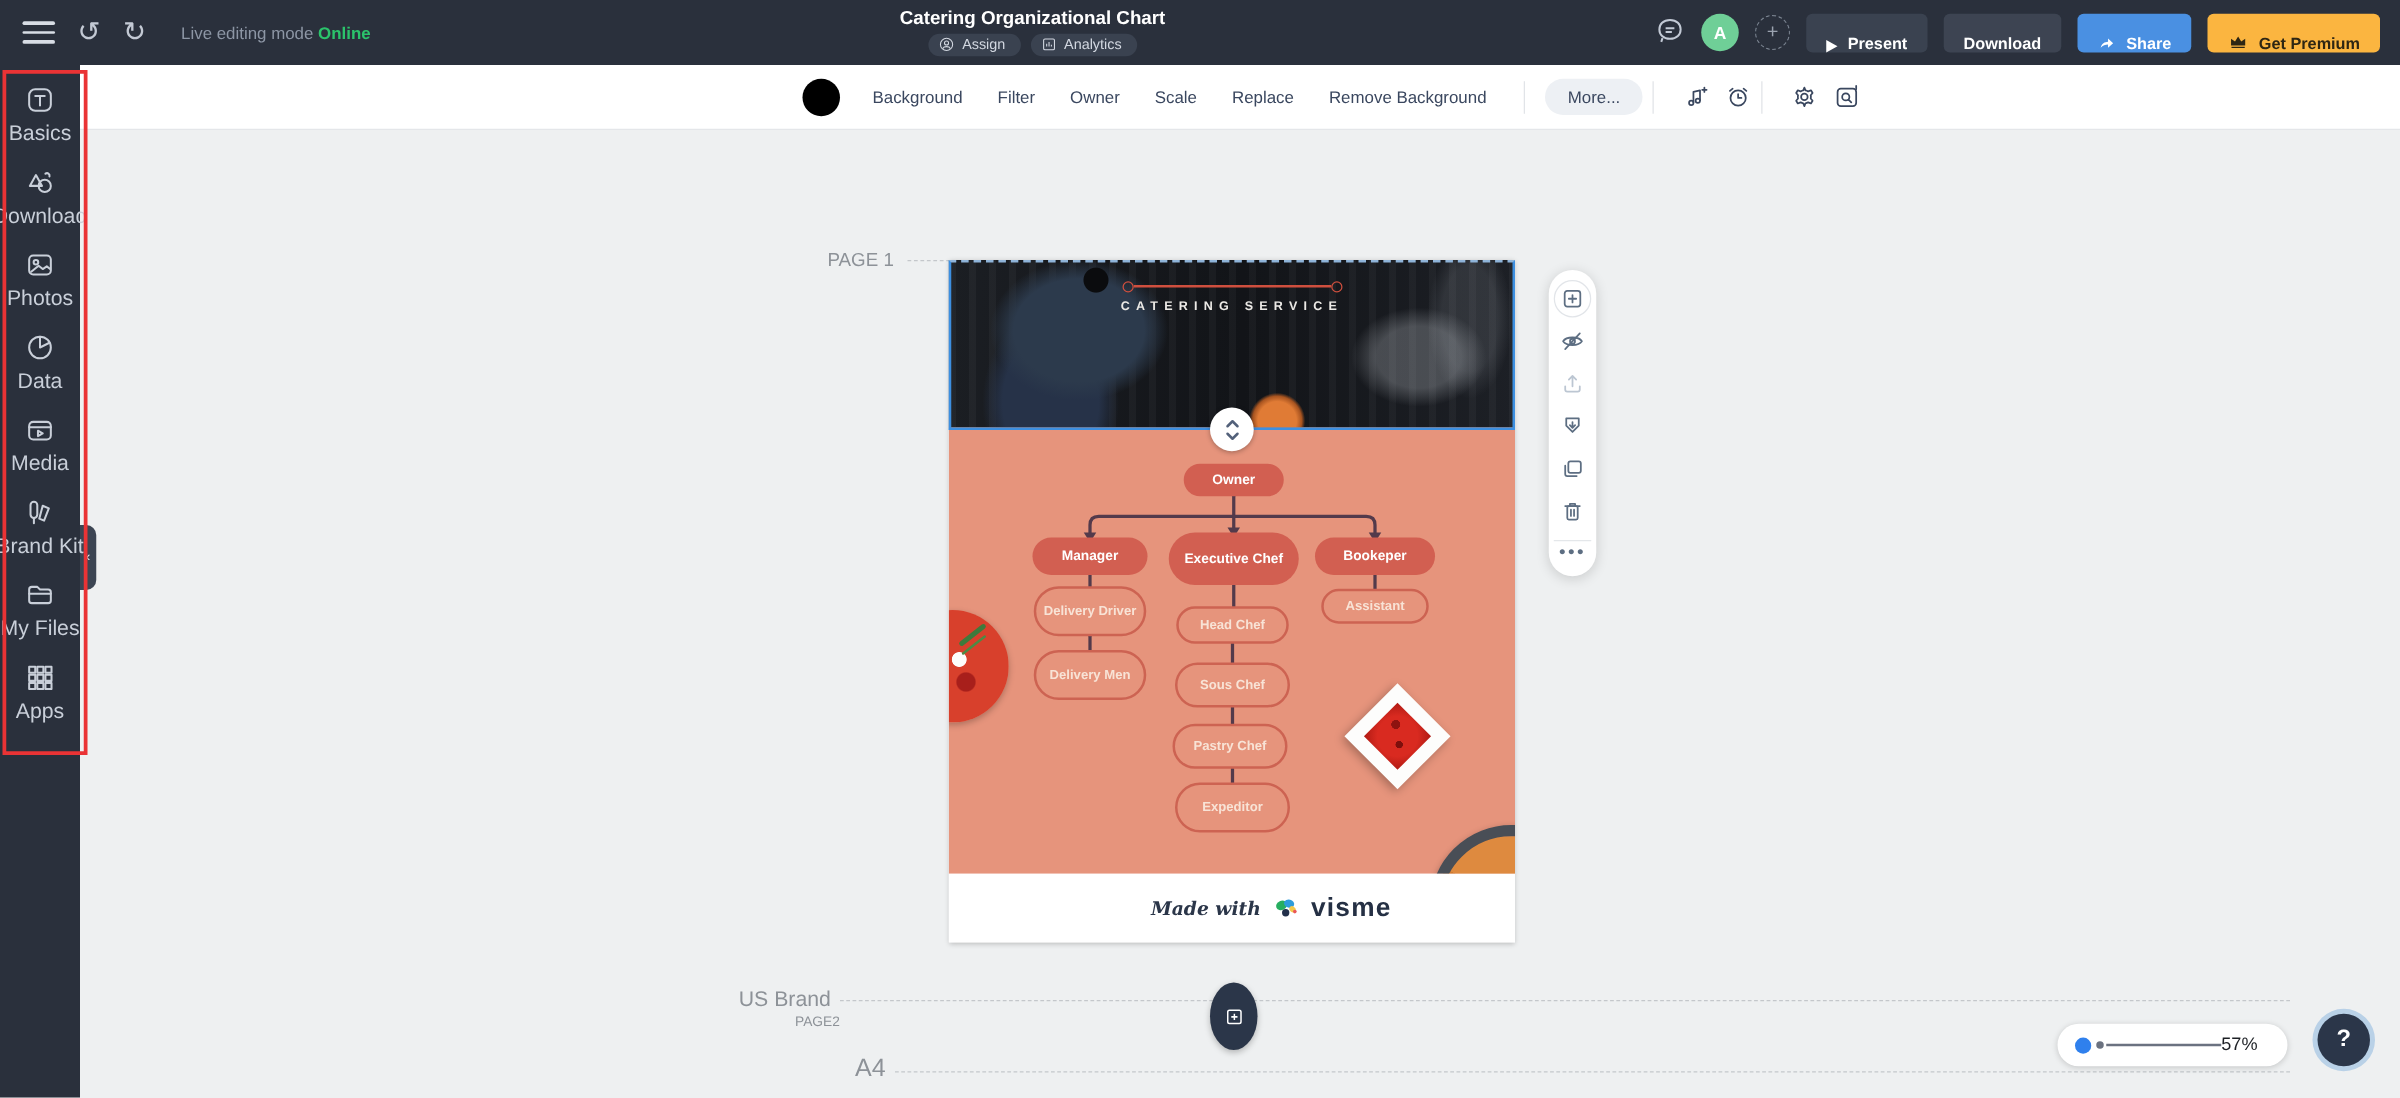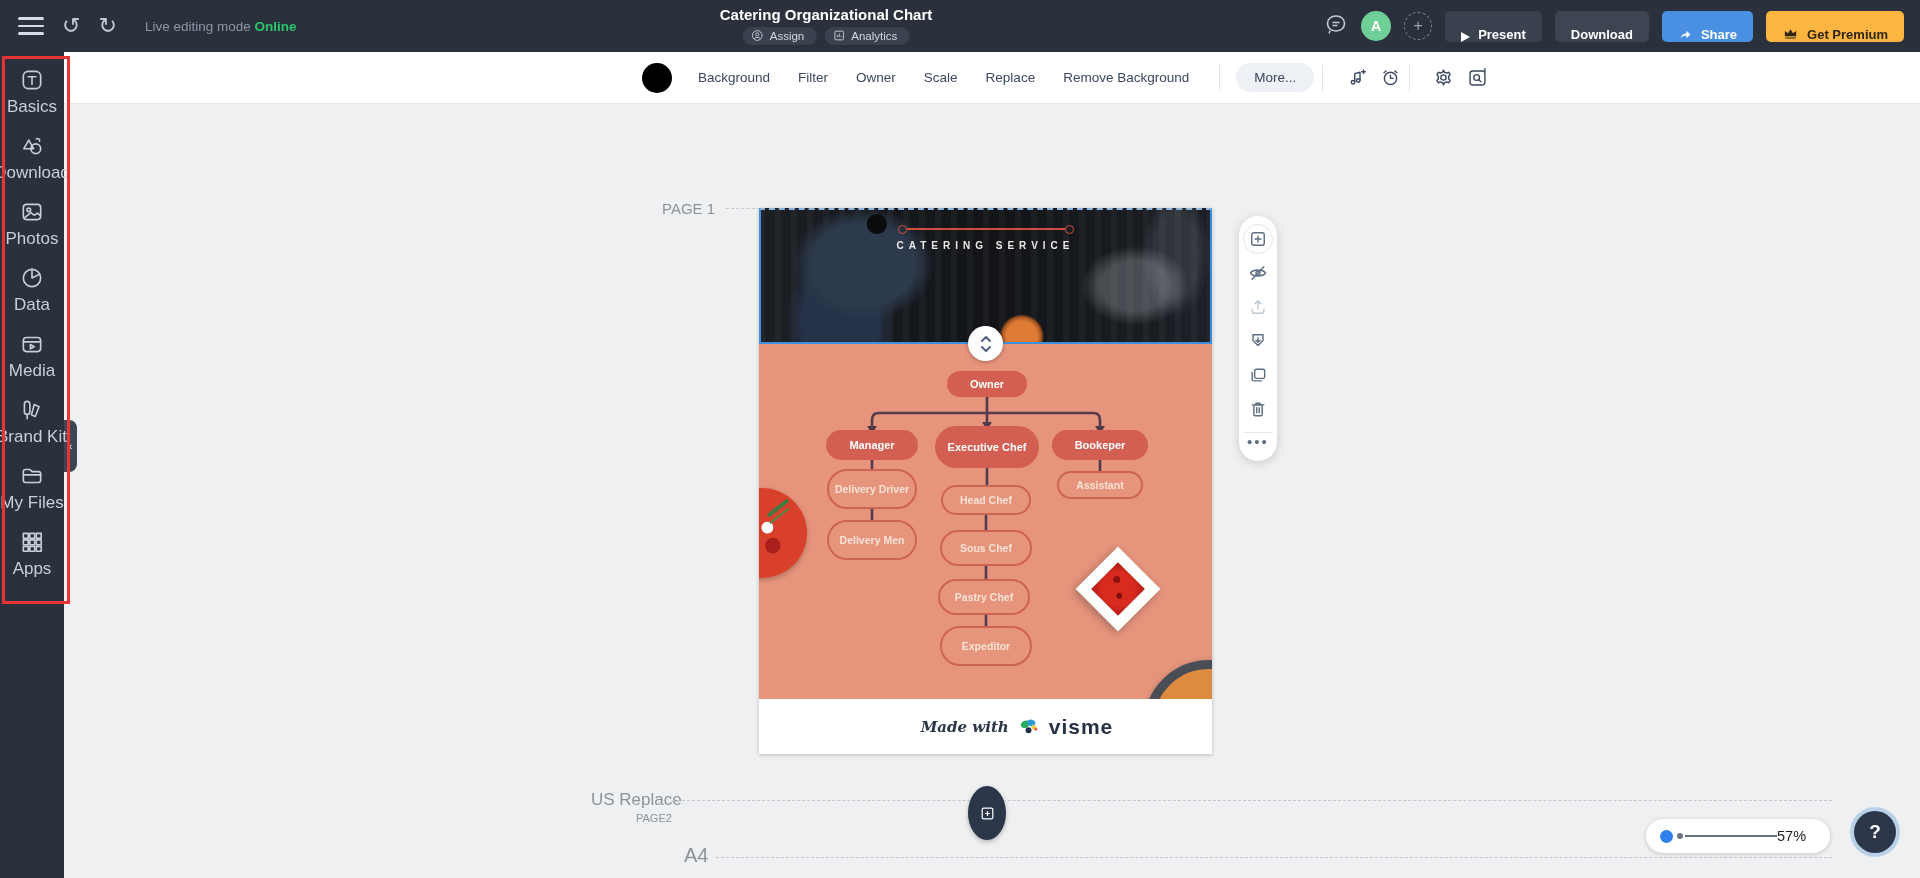--- a/index.html
+++ b/index.html
@@ -485,21 +485,21 @@
       <svg viewBox="0 0 24 24">
         <path d="M5 7 H19 M9.5 7 V5 H14.5 V7"></path>
           <rect x="7" y="7" width="10" height="13" rx="1.5"></rect>
         <path d="M10.5 10.5 V16.5 M13.5 10.5 V16.5"></path>
       </svg>
     </div>
     <div class="fp-divider"></div>
     <div class="fp-dots">•••</div>
   </div>
 
-  <span class="guide-label" style="left:527px; top:686px; font-size:17px;">US Replace</span>
+  <span class="guide-label" style="left:527px; top:686px; font-size:17px;">US Brand</span>
   <div class="dash-line" style="left:608px; top:696px; width:1160px;"></div>
   <span class="guide-label" style="left:572px; top:708px; font-size:11px;">PAGE2</span>
   <span class="guide-label" style="left:620px; top:740px; font-size:20px;">A4</span>
   <div class="dash-line" style="left:652px; top:753px; width:1116px;"></div>
 
   <div class="plus-page">
     <svg viewBox="0 0 24 24">
       <rect x="4.5" y="4.5" width="15" height="15" rx="2"></rect>
         <path d="M12 8.5 V15.5 M8.5 12 H15.5"></path>
     </svg>

